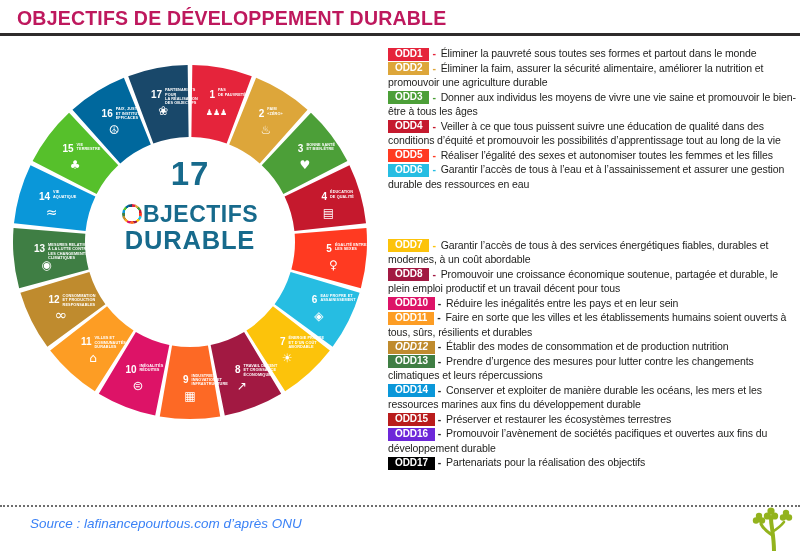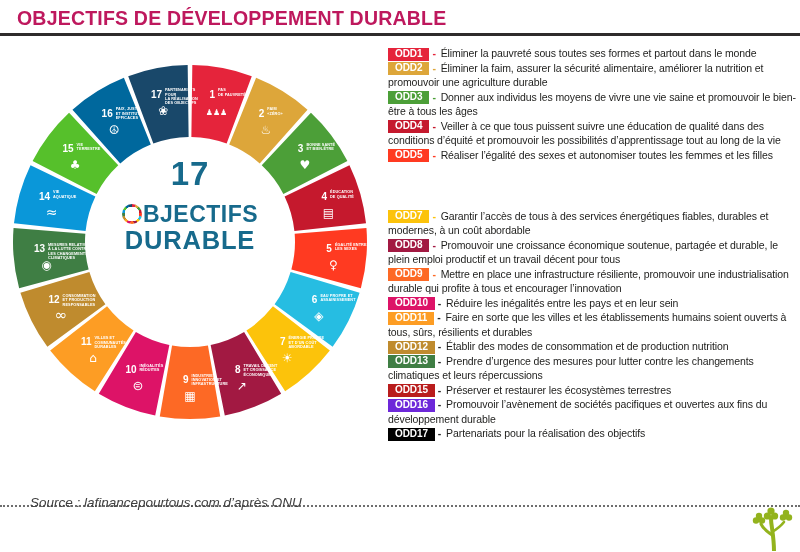--- a/index.html
+++ b/index.html
@@ -43,21 +43,21 @@
   .odd-badge{
     display:inline-block;color:#fff;font-weight:bold;font-size:10px;
     line-height:12px;padding:0 7px 1px;margin-right:3px;vertical-align:0.5px;
   }
   .odd-dash{font-weight:bold;margin-right:2px;}
   
   .dotted-separator{
     position:absolute;left:0;right:0;top:505px;border-top:2px dotted #6e6e6e;
   }
   .source-note{
-    position:absolute;left:30px;top:495px;font-size:13.5px;font-style:italic;color:#404040;
+    position:absolute;left:30px;top:516px;font-size:13.5px;font-style:italic;color:#3b82f6;
   }
   #tree-icon{position:absolute;left:750px;top:503px;}
 </style>
 </head>
 <body>
 
 <h1 class="page-title">OBJECTIFS DE DÉVELOPPEMENT DURABLE</h1>
 <div class="title-underline"></div>
 
 <div id="wheel-wrap">
@@ -171,27 +171,28 @@
     <div class="wc-l3">DURABLE</div>
   </div>
 </div>
 
 <div id="goals">
     <div class="odd-item"><span class="odd-badge" style="background: rgb(229, 36, 59);">ODD1</span><span class="odd-dash" style="color: rgb(229, 36, 59);">-</span> <span>Éliminer la pauvreté sous toutes ses formes et partout dans le monde</span></div>
     <div class="odd-item"><span class="odd-badge" style="background: rgb(221, 166, 58);">ODD2</span><span class="odd-dash" style="color: rgb(221, 166, 58);">-</span> <span>Éliminer la faim, assurer la sécurité alimentaire, améliorer la nutrition et promouvoir une agriculture durable</span></div>
     <div class="odd-item"><span class="odd-badge" style="background: rgb(76, 159, 56);">ODD3</span><span class="odd-dash" style="color: rgb(76, 159, 56);">-</span> <span>Donner aux individus les moyens de vivre une vie saine et promouvoir le bien-être à tous les âges</span></div>
     <div class="odd-item"><span class="odd-badge" style="background: rgb(197, 25, 45);">ODD4</span><span class="odd-dash" style="color: rgb(197, 25, 45);">-</span> <span>Veiller à ce que tous puissent suivre une éducation de qualité dans des conditions d’équité et promouvoir les possibilités d’apprentissage tout au long de la vie</span></div>
     <div class="odd-item"><span class="odd-badge" style="background: rgb(255, 58, 33);">ODD5</span><span class="odd-dash" style="color: rgb(255, 58, 33);">-</span> <span>Réaliser l’égalité des sexes et autonomiser toutes les femmes et les filles</span></div>
+    <div class="odd-item"><span class="odd-badge" style="background: rgb(38, 189, 226);">ODD6</span><span class="odd-dash" style="color: rgb(38, 189, 226);">-</span> <span>Garantir l’accès de tous à l’eau et à l’assainissement et assurer une gestion durable des ressources en eau</span></div>
     <div class="odd-item"><span class="odd-badge" style="background: rgb(252, 195, 11); margin-top: 48px;">ODD7</span><span class="odd-dash" style="color: rgb(252, 195, 11);">-</span> <span>Garantir l’accès de tous à des services énergétiques fiables, durables et modernes, à un coût abordable</span></div>
     <div class="odd-item"><span class="odd-badge" style="background: rgb(162, 25, 66);">ODD8</span><span class="odd-dash" style="color: rgb(162, 25, 66);">-</span> <span>Promouvoir une croissance économique soutenue, partagée et durable, le plein emploi productif et un travail décent pour tous</span></div>
-    <div class="odd-item"><span class="odd-badge" style="background: rgb(253, 105, 37);">ODD9</span><span class="odd-dash" style="color: rgb(253, 105, 37);">-</span> <span>Mettre en place une infrastructure résiliente, promouvoir une industrialisation durable qui profite à tous et encourager l’innovation</span></div>
     <div class="odd-item"><span class="odd-badge" style="background: rgb(221, 19, 103);">ODD10</span><span class="odd-dash" style="color: rgb(43, 43, 43);">-</span> <span>Réduire les inégalités entre les pays et en leur sein</span></div>
     <div class="odd-item"><span class="odd-badge" style="background: rgb(253, 157, 36);">ODD11</span><span class="odd-dash" style="color: rgb(43, 43, 43);">-</span> <span>Faire en sorte que les villes et les établissements humains soient ouverts à tous, sûrs, résilients et durables</span></div>
-    <div class="odd-item"><span class="odd-badge" style="background: rgb(191, 139, 46);">ODD12</span><span class="odd-dash" style="color: rgb(43, 43, 43);">-</span> <span>Établir des modes de consommation et de production nutrition</span></div>
+    <div class="odd-item"><span class="odd-badge" style="background: rgb(191, 139, 46); font-style: italic;">ODD12</span><span class="odd-dash" style="color: rgb(43, 43, 43);">-</span> <span>Établir des modes de consommation et de production nutrition</span></div>
     <div class="odd-item"><span class="odd-badge" style="background: rgb(63, 126, 68);">ODD13</span><span class="odd-dash" style="color: rgb(43, 43, 43);">-</span> <span>Prendre d’urgence des mesures pour lutter contre les changements climatiques et leurs répercussions</span></div>
+    <div class="odd-item"><span class="odd-badge" style="background: rgb(10, 151, 217);">ODD14</span><span class="odd-dash" style="color: rgb(43, 43, 43);">-</span> <span>Conserver et exploiter de manière durable les océans, les mers et les ressources marines aux fins du développement durable</span></div>
     <div class="odd-item"><span class="odd-badge" style="background: #b91c1c;">ODD15</span><span class="odd-dash" style="color: rgb(43, 43, 43);">-</span> <span>Préserver et restaurer les écosystèmes terrestres</span></div>
     <div class="odd-item"><span class="odd-badge" style="background: #6d28d9;">ODD16</span><span class="odd-dash" style="color: rgb(43, 43, 43);">-</span> <span>Promouvoir l’avènement de sociétés pacifiques et ouvertes aux fins du développement durable</span></div>
     <div class="odd-item"><span class="odd-badge" style="background: #000000;">ODD17</span><span class="odd-dash" style="color: rgb(43, 43, 43);">-</span> <span>Partenariats pour la réalisation des objectifs</span></div>
   </div>
 
 <div class="dotted-separator"></div>
 <div class="source-note">Source : lafinancepourtous.com d’après ONU</div>
 <svg id="tree-icon" width="46" height="48" viewBox="0 0 46 48">
   <g id="tree-g" fill="none" stroke-linecap="round">
     <path d="M24 48 C24 39 23 32 22 25 C21 19 21 17 21 15" stroke-width="4" stroke="#93b31d"></path>

